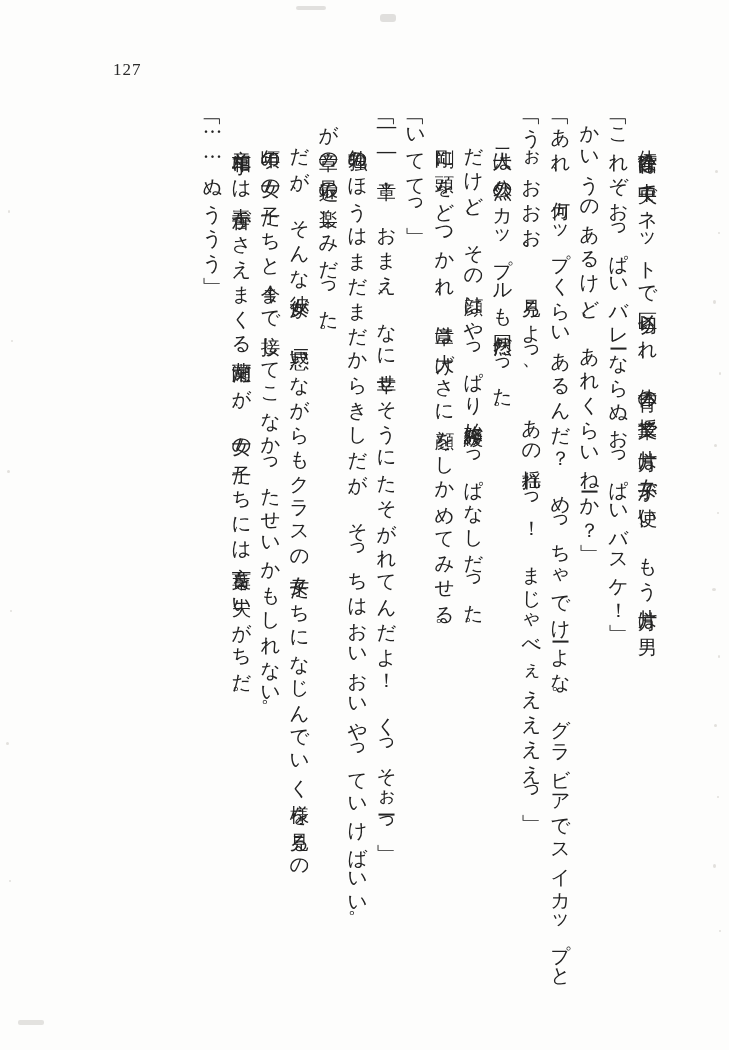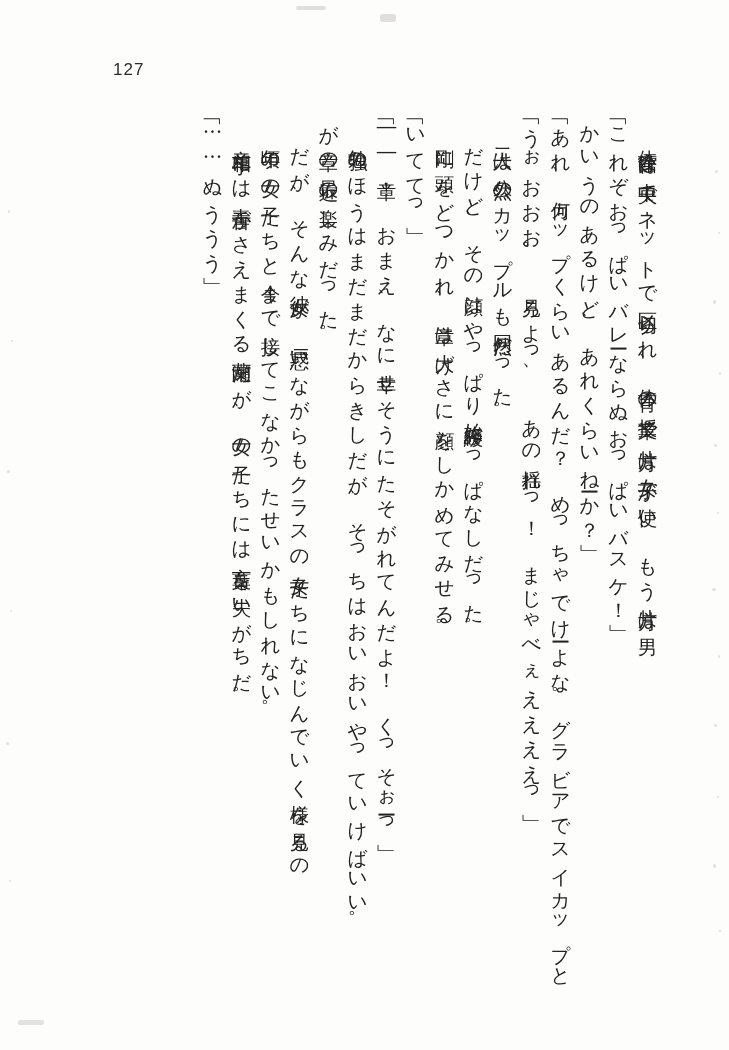--- a/index.html
+++ b/index.html
@@ -35,21 +35,21 @@
   }
 
   
   #page-number {
     position: absolute;
     left: 113px;
     top: 60px;
     font-size: 17px;
     letter-spacing: 1px;
     color: #2b2b2b;
-    font-family: Liberation Sans, sans-serif;
+    font-family: Liberation Serif, serif;
   }
 
   
   #text-body {
     position: absolute;
     right: 72px;
     top: 112px;
     height: 855px;
     display: flex;
     flex-direction: row;

